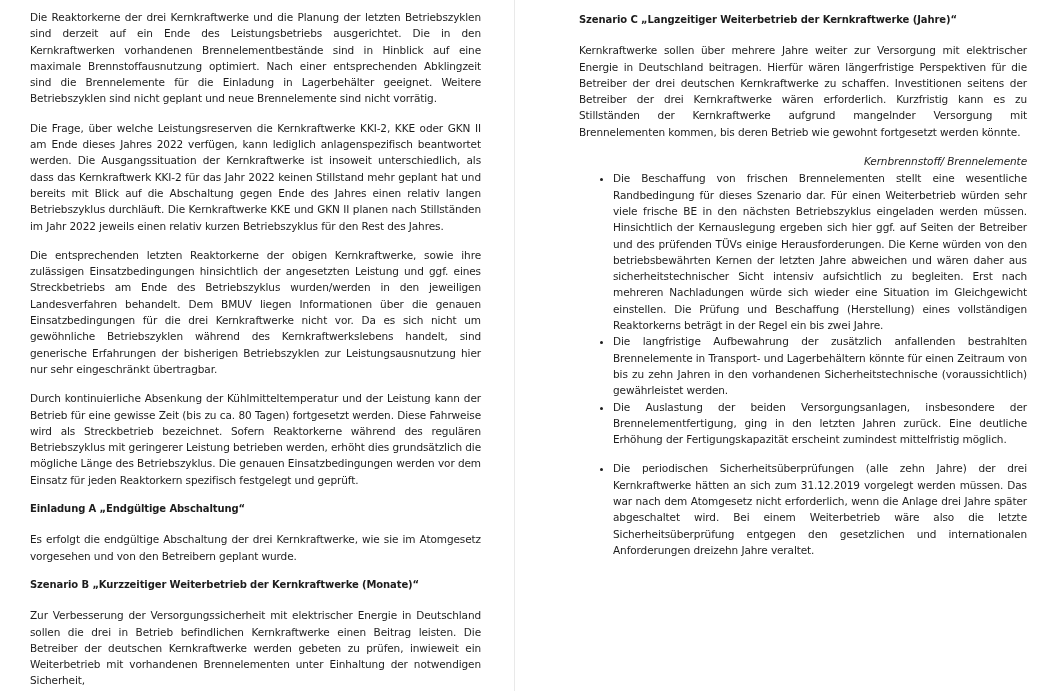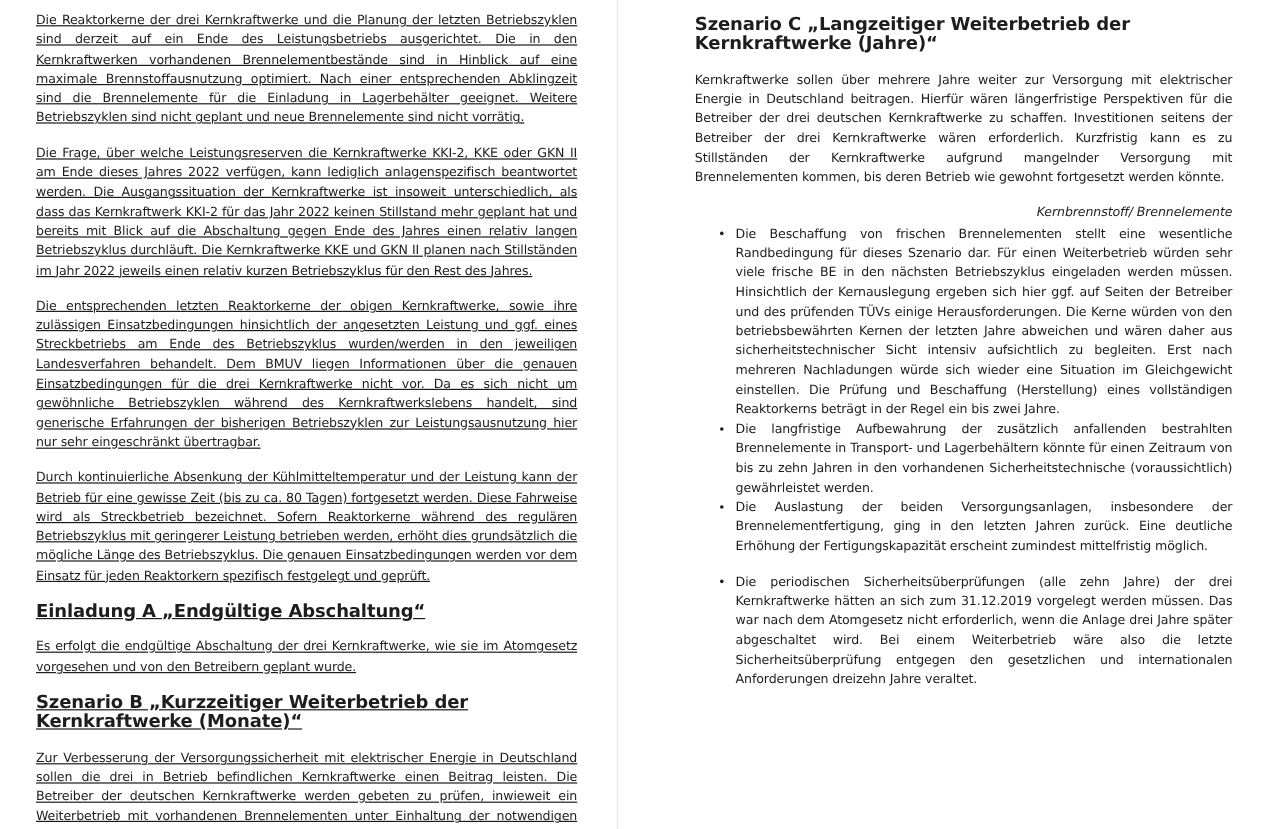--- a/index.html
+++ b/index.html
@@ -22,40 +22,39 @@
   }
   .page {
     box-sizing: border-box;
     font-size: 10.5px;
     line-height: 16.3px;
     letter-spacing: -0.1px;
   }
   .page-left {
     width: 514px;
     padding: 9px 33px 0 30px;
-    text-decoration: underline;
   }
   .page-divider {
     width: 1px;
     background: #e9e9e9;
     flex: 0 0 1px;
   }
   .page-right {
     width: 538px;
     padding: 9px 26px 0 64px;
   }
   .para {
     margin: 0 0 13px 0;
     text-align: justify;
     hyphens: auto;
     -webkit-hyphens: auto;
   }
   .scenario-heading {
     font-weight: bold;
-    font-size: 15px;
+    font-size: 10px;
     margin: 3px 0 14px 0;
     text-align: left;
   }
   .subheading-italic {
     font-style: italic;
     margin: 0 0 1px 0;
     text-align: right;
   }
   ul.bullet-list {
     margin: 0 0 13px 0;

